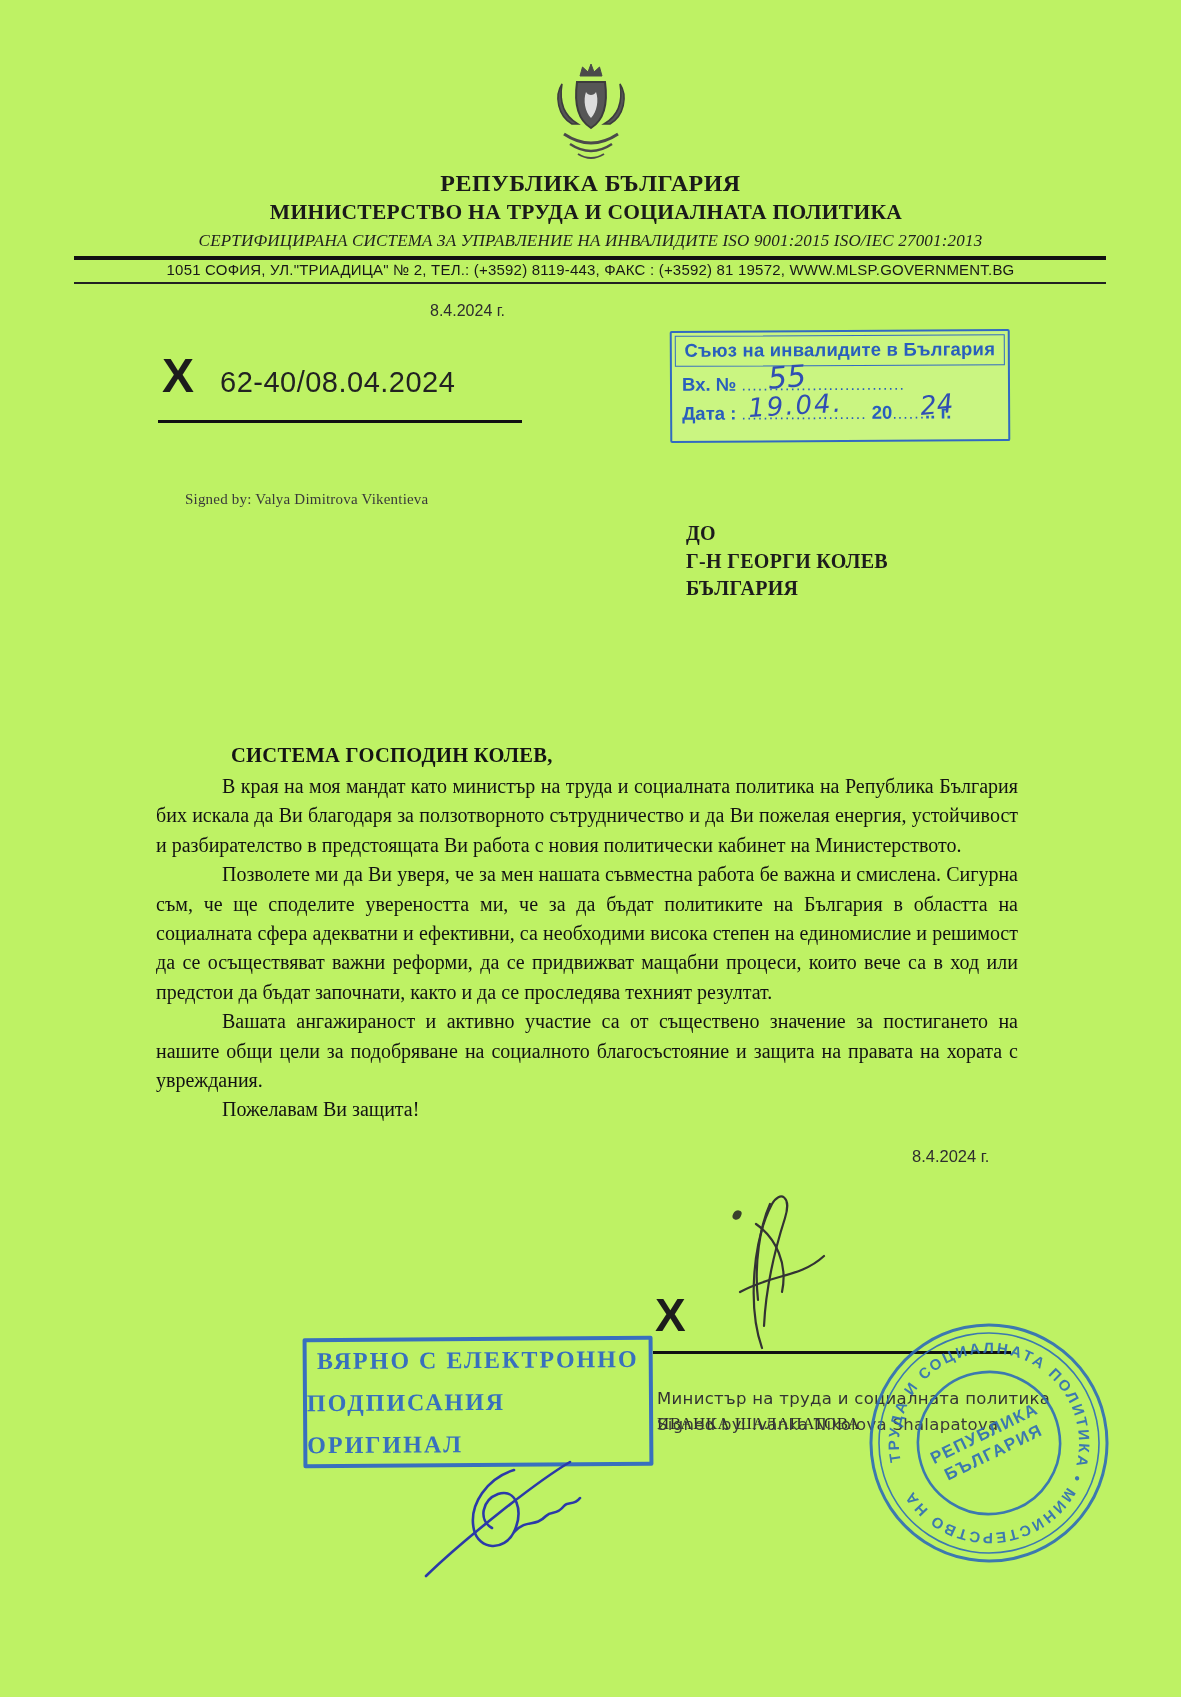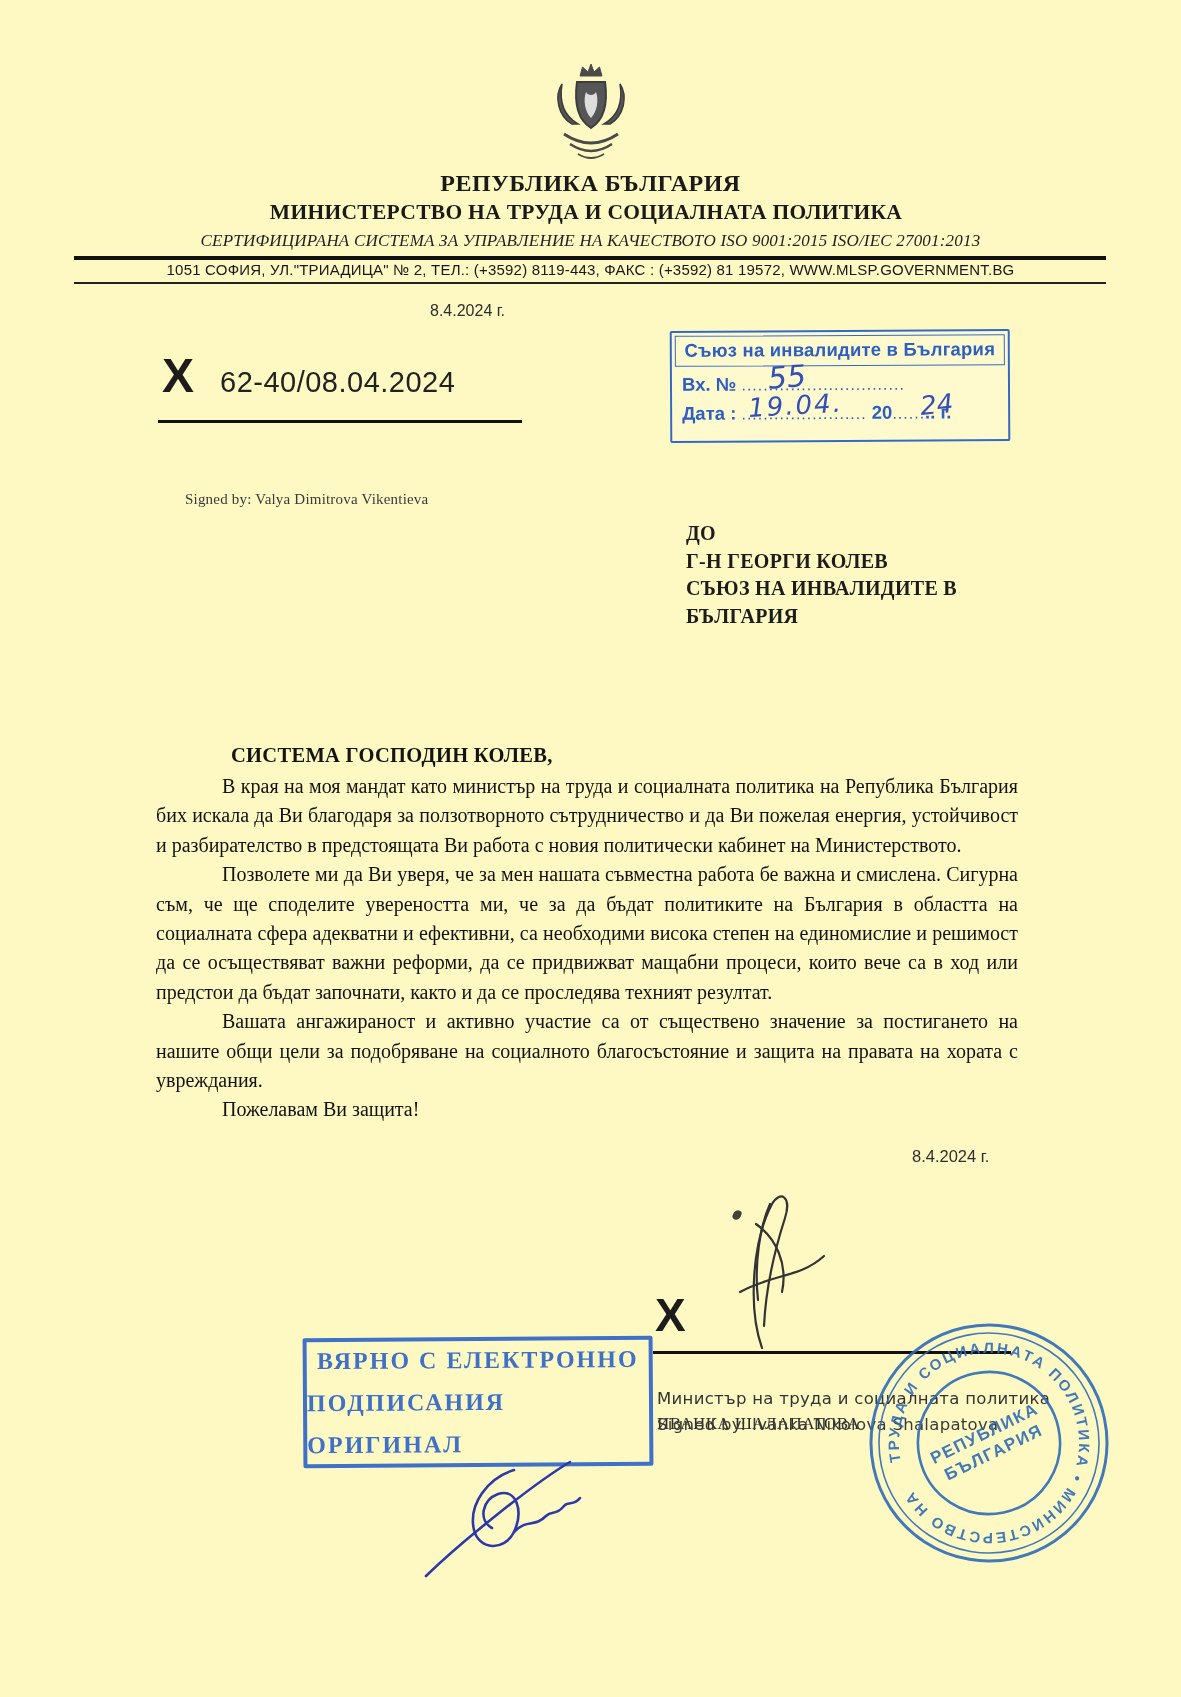--- a/index.html
+++ b/index.html
@@ -1,20 +1,20 @@
 <!DOCTYPE html>
 <html lang="bg"><head>
 <meta charset="utf-8">
 <style>
   html,body{margin:0;padding:0;background:#e8e8e6;}
   .page{
     position:relative;
     width:1181px;height:1697px;
     margin:0 auto;
-    background:#fef9c3;
+    background:#bef264;
     overflow:hidden;
     font-family:"Liberation Serif", serif;
     color:#161616;
   }
   
   .crest{position:absolute;left:0;right:0;top:62px;text-align:center;}
   .h-country{
     position:absolute;left:0;right:0;top:170px;text-align:center;
     font-weight:bold;font-size:24px;letter-spacing:.5px;color:#1a1a1a;
   }
@@ -142,21 +142,21 @@
         <path d="M82 62 C96 54 100 34 92 22 C95 40 90 54 76 62 Z" fill="#555" stroke="#3c3c3c" stroke-width="1.5"></path>
         <path d="M36 72 Q63 90 90 72" stroke="#4a4a4a" stroke-width="3"></path>
         <path d="M42 82 Q63 96 84 82" stroke="#4a4a4a" stroke-width="2.5"></path>
         <path d="M50 92 Q63 100 76 92" stroke="#4a4a4a" stroke-width="2"></path>
       </g>
     </svg>
   </div>
 
   <div class="h-country">РЕПУБЛИКА БЪЛГАРИЯ</div>
   <div class="h-ministry">МИНИСТЕРСТВО НА ТРУДА И СОЦИАЛНАТА ПОЛИТИКА</div>
-  <div class="h-cert">СЕРТИФИЦИРАНА СИСТЕМА ЗА УПРАВЛЕНИЕ НА КАЧЕСТВОТО  ISO 9001:2015   ISO/IEC 27001:2013</div>
+  <div class="h-cert">СЕРТИФИЦИРАНА СИСТЕМА ЗА УПРАВЛЕНИЕ НА ИНВАЛИДИТЕ  ISO 9001:2015   ISO/IEC 27001:2013</div>
   <div class="rule1"></div>
   <div class="h-address">1051 СОФИЯ, УЛ."ТРИАДИЦА" № 2, ТЕЛ.: (+3592) 8119-443, ФАКС : (+3592) 81 19572, WWW.MLSP.GOVERNMENT.BG</div>
   <div class="rule2"></div>
 
   <div class="top-date">8.4.2024 г.</div>
   <div class="ref-x">X</div>
   <div class="ref-num">62-40/08.04.2024</div>
   <div class="ref-underline"></div>
   <div class="signed-top">Signed by: Valya Dimitrova Vikentieva</div>
 
@@ -172,21 +172,20 @@
       <span class="dots">.......................</span>
       <span>20</span><span class="dots">......</span><span>.. г.</span>
       <span class="hand v1904">19.04.</span>
       <span class="hand v24">24</span>
     </div>
   </div>
 
   <div class="recipient">
     <div>ДО</div>
     <div>Г-Н ГЕОРГИ КОЛЕВ</div>
-    <div>СЪЮЗ НА ИНВАЛИДИТЕ В</div>
     <div>БЪЛГАРИЯ</div>
   </div>
 
   <div class="salutation">СИСТЕМА ГОСПОДИН КОЛЕВ,</div>
   <div class="body-text">
     <p>В края на моя мандат като министър на труда и социалната политика на Република България бих искала да Ви благодаря за ползотворното сътрудничество и да Ви пожелая енергия, устойчивост и разбирателство в предстоящата Ви работа с новия политически кабинет на Министерството.</p>
     <p>Позволете ми да Ви уверя, че за мен нашата съвместна работа бе важна и смислена. Сигурна съм, че ще споделите увереността ми, че за да бъдат политиките на България в областта на социалната сфера адекватни и ефективни, са необходими висока степен на единомислие и решимост да се осъществяват важни реформи, да се придвижват мащабни процеси, които вече са в ход или предстои да бъдат започнати, както и да се проследява техният резултат.</p>
     <p>Вашата ангажираност и активно участие са от съществено значение за постигането на нашите общи цели за подобряване на социалното благосъстояние и защита на правата на хората с увреждания.</p>
     <p>Пожелавам Ви защита!</p>
   </div>

